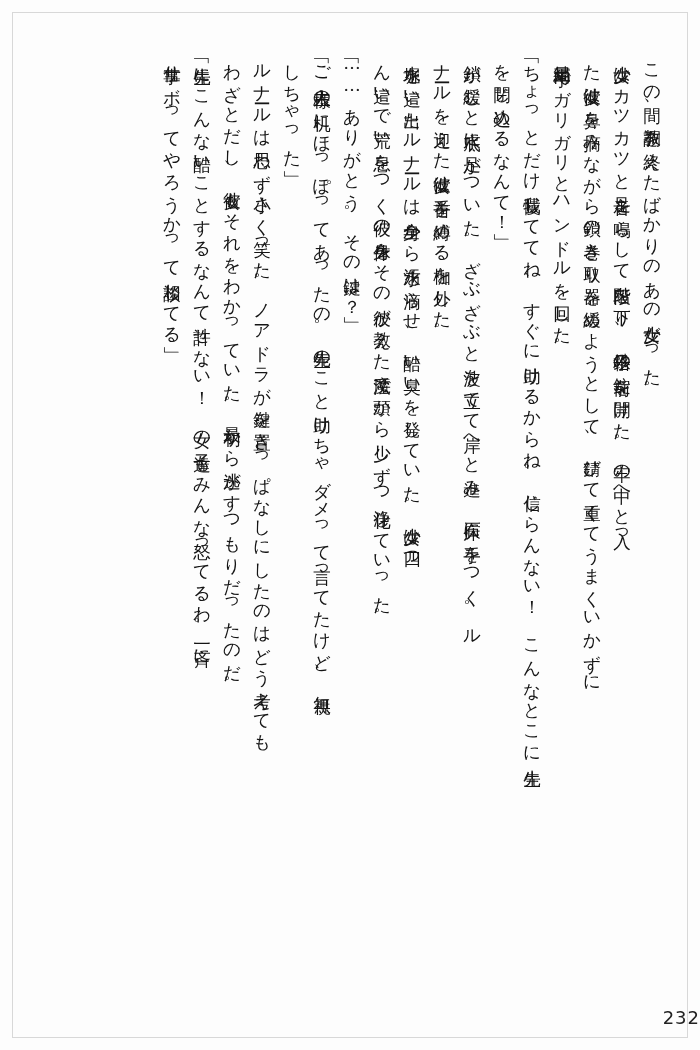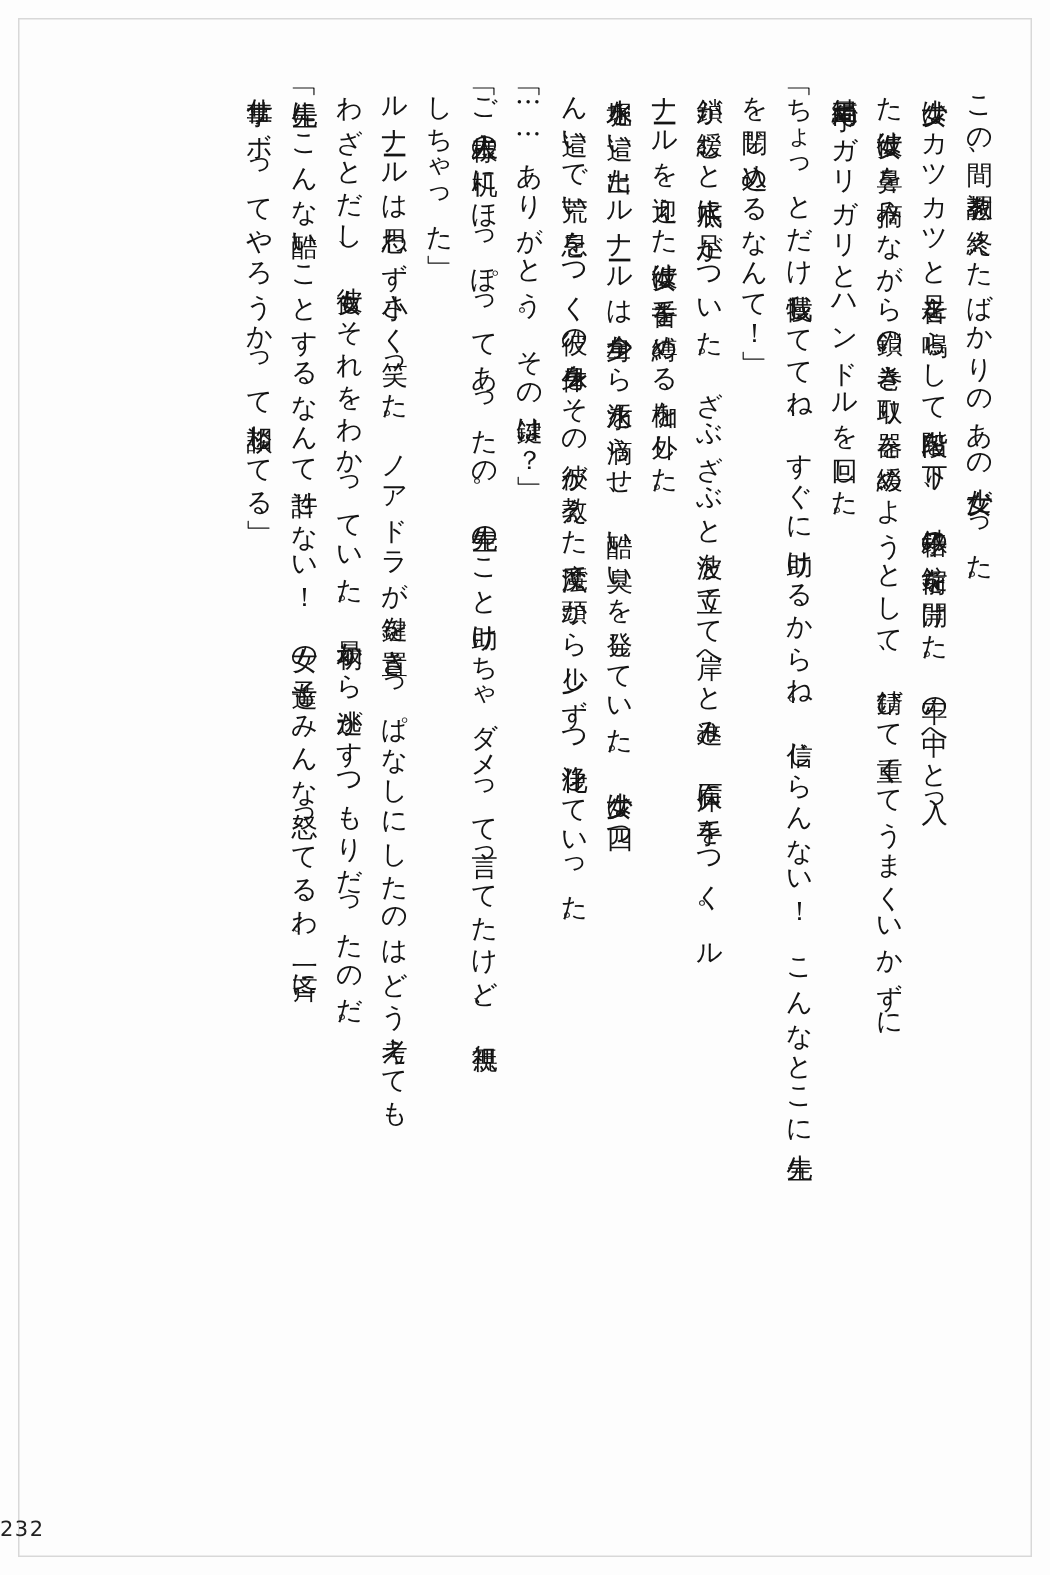--- a/index.html
+++ b/index.html
@@ -55,22 +55,22 @@
     white-space: pre;
     overflow: visible;
     font-family: "DejaVu Serif", "Liberation Serif", serif;
     color: #141414;
   }
   .page-number {
     position: absolute;
     left: 0;
     right: 0;
     bottom: 22px;
-    text-align: left;
-    font-size: 14px;
+    text-align: right;
+    font-size: 18px;
     font-family: "DejaVu Sans", "Liberation Sans", sans-serif;
     color: #222;
     letter-spacing: 1px;
   }
 </style>
 </head>
 <body>
 
 <div class="page">
   <div class="page-border"></div>

